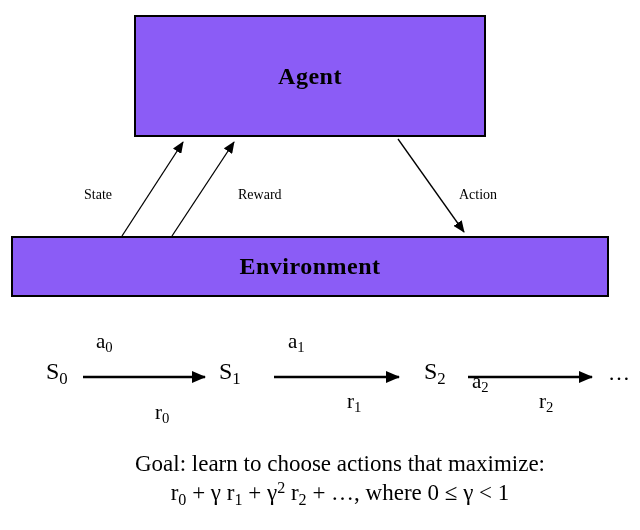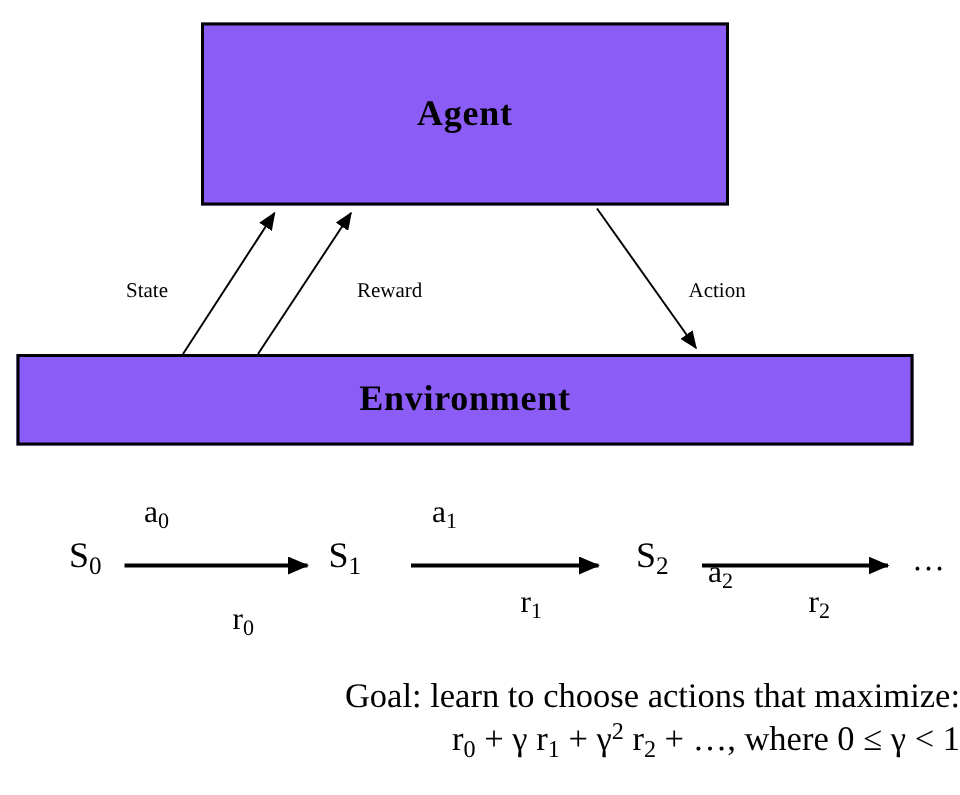--- a/index.html
+++ b/index.html
@@ -76,21 +76,21 @@
   #tl-ellipsis {
     position: absolute;
     left: 608px; top: 360px;
     font-size: 22px;
     letter-spacing: 2px;
   }
   #goal-block {
     position: absolute;
     left: 40px; top: 449px;
     width: 600px;
-    text-align: right;
+    text-align: center;
     font-size: 23px;
     line-height: 29px;
   }
 </style>
 </head>
 <body>
 
 <div id="canvas">
 
   <svg id="arrow-layer" viewBox="0 0 640 530" xmlns="http://www.w3.org/2000/svg">

